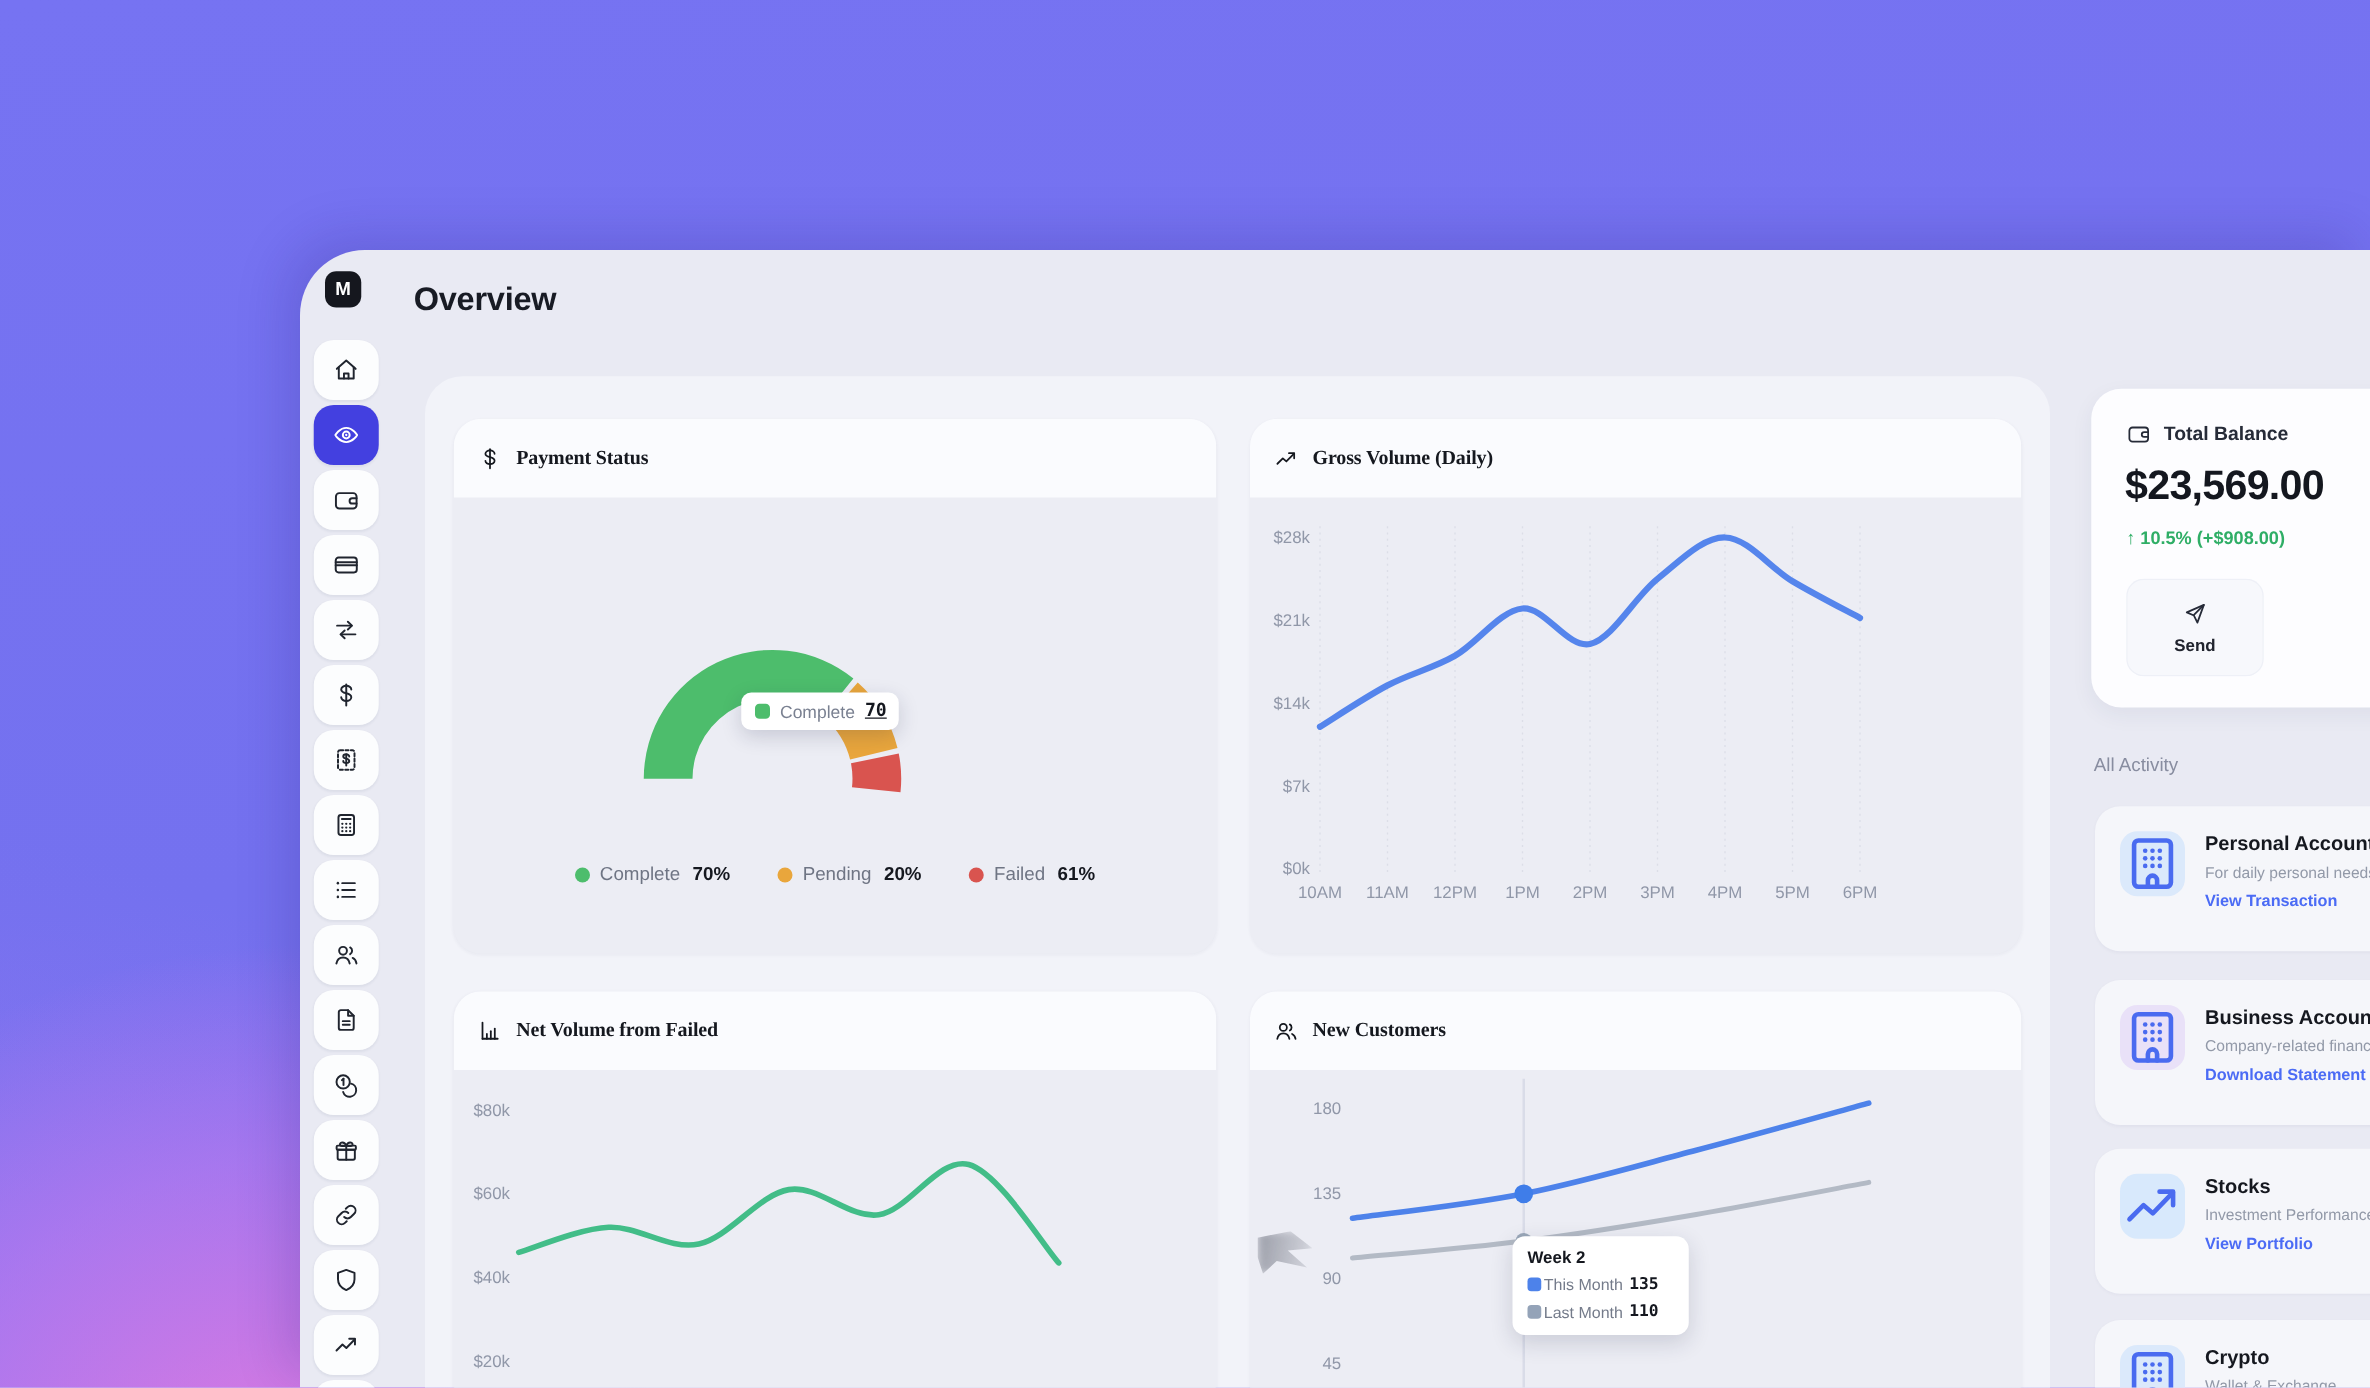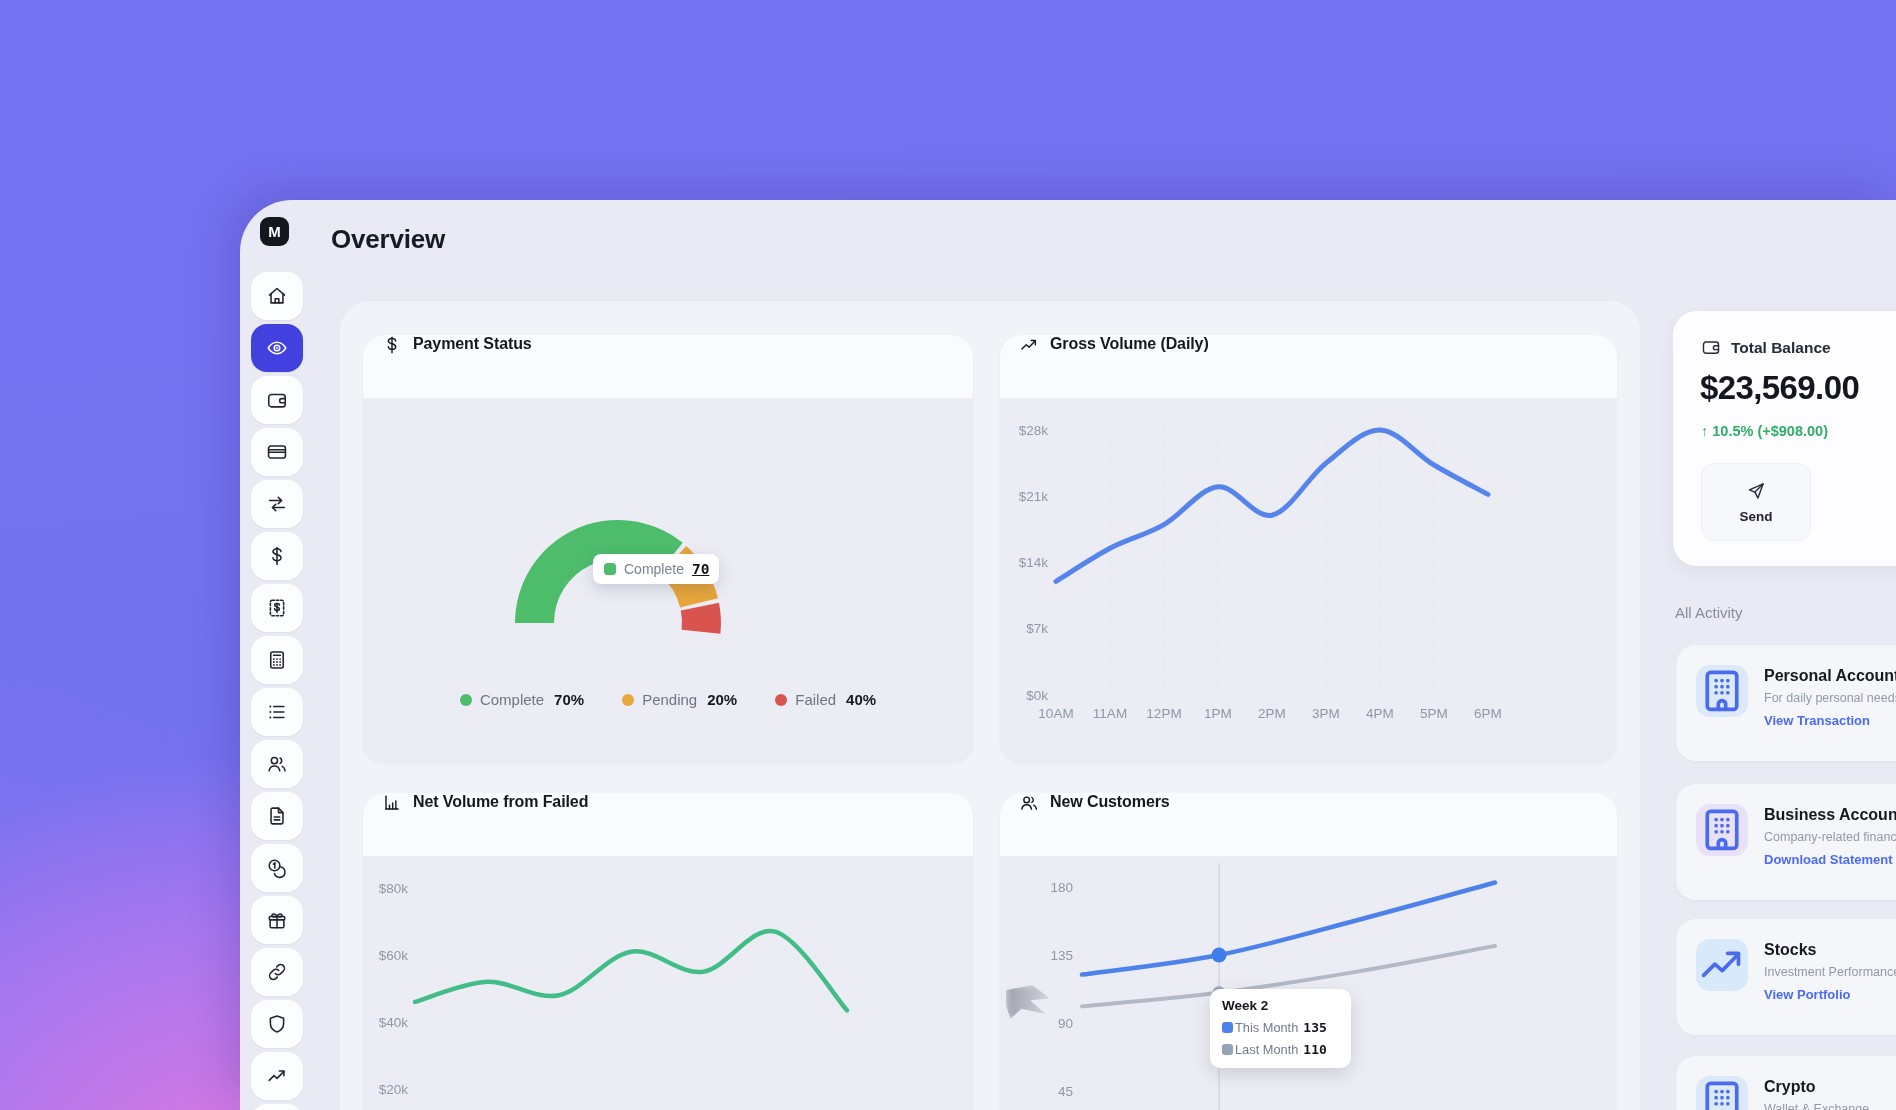--- a/index.html
+++ b/index.html
@@ -20,21 +20,21 @@
     box-shadow:0 1px 2px rgba(25,30,70,.06);cursor:pointer;}
   .tile svg{width:22px;height:22px;}
   .tile.active{background:#4340e0;color:#fff;}
   .panel{position:absolute;left:340px;top:301px;width:1300px;height:860px;background:#f2f3f9;border-radius:30px;z-index:1;}
   .card{position:absolute;border-radius:22px;background:#ecedf4;overflow:hidden;
     box-shadow:0 1px 3px rgba(30,35,70,.05);z-index:2;}
   #card-payment{left:363px;top:335px;width:610px;height:428px;}
   #card-gross{left:1000px;top:335px;width:617px;height:428px;}
   #card-net{left:363px;top:793px;width:610px;height:380px;}
   #card-customers{left:1000px;top:793px;width:617px;height:380px;}
-  .card-head{position:relative;z-index:2;height:63px;background:#fafbfe;display:flex;align-items:flex-start;gap:11px;padding:0 19px;}
+  .card-head{position:relative;z-index:2;height:63px;background:#fafbfe;display:flex;align-items:center;gap:11px;padding:0 19px;font-family:Liberation Serif, serif;}
   .card-head svg{width:19px;height:19px;color:#15181f;flex:0 0 auto;}
   .card-title{font-size:16px;font-weight:700;color:#15181f;letter-spacing:-.1px;white-space:nowrap;}
   svg.plot{position:absolute;inset:0;z-index:1;}
   .tick{font-size:13.5px;fill:#9097a8;}
   .gtooltip{position:absolute;left:230px;top:219px;width:126px;height:30px;background:#fff;border-radius:8px;
     box-shadow:0 5px 16px rgba(30,35,70,.18);display:flex;align-items:center;gap:8px;padding:0 11px;z-index:3;box-sizing:border-box;}
   .gtooltip .sq{width:12px;height:12px;border-radius:3.5px;flex:0 0 auto;}
   .gtooltip .lbl{font-size:14px;color:#7a8191;}
   .gtooltip .val{margin-left:auto;font-family:"DejaVu Sans Mono",monospace;font-weight:700;font-size:14.5px;color:#14171f;text-decoration:underline;}
   .legend{position:absolute;left:0;right:0;top:356px;display:flex;justify-content:center;gap:38px;z-index:3;}
@@ -273,21 +273,21 @@
           <b>70%</b>
         </div>
         <div class="litem">
           <span class="dot" style="background:#e9a63c"></span>
           <span>Pending</span>
           <b>20%</b>
         </div>
         <div class="litem">
           <span class="dot" style="background:#d9544f"></span>
           <span>Failed</span>
-          <b>40%</b>
+          <b>61%</b>
         </div>
       </div>
   </div>
 
   <div class="card" id="card-gross">
     <div class="card-head">
       <span style="display: inline-flex; width: 20px; height: 20px;">
           <svg viewBox="0 0 24 24" fill="none" stroke="currentColor" stroke-width="1.7" stroke-linecap="round" stroke-linejoin="round" style="width:100%;height:100%;display:block">
             <path d="M3.5 16.8l5.2-5.2 3.4 3 7.4-7.6"></path>
             <path d="M14.6 6.6h5v5"></path>

